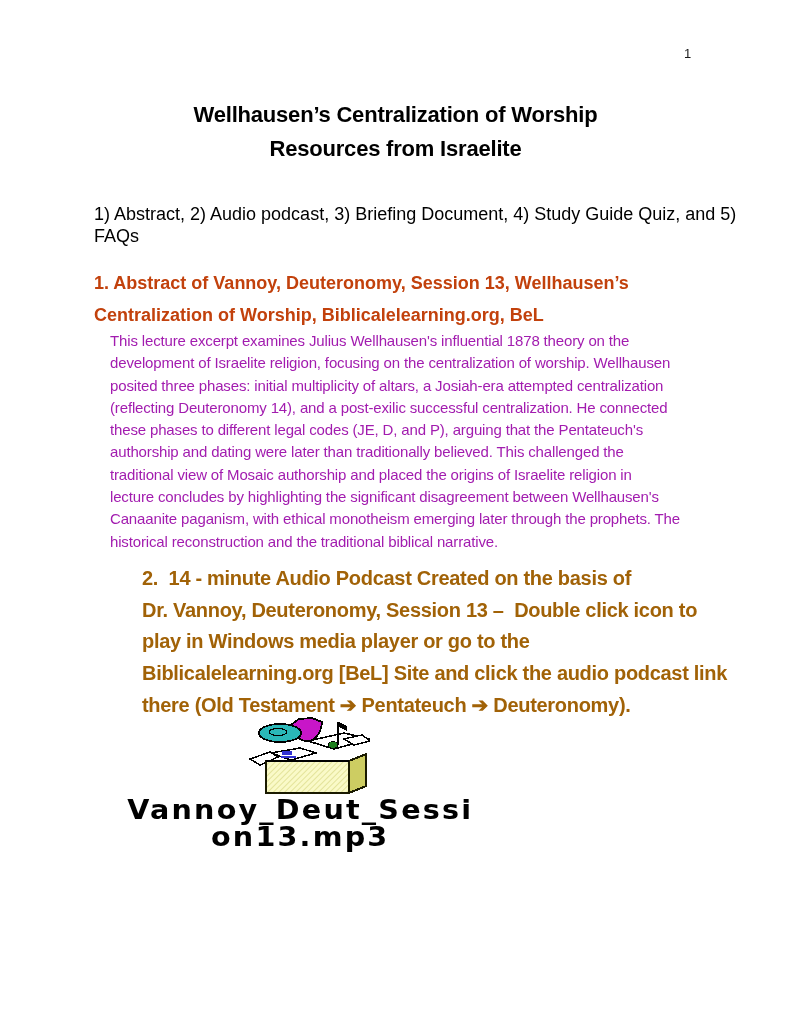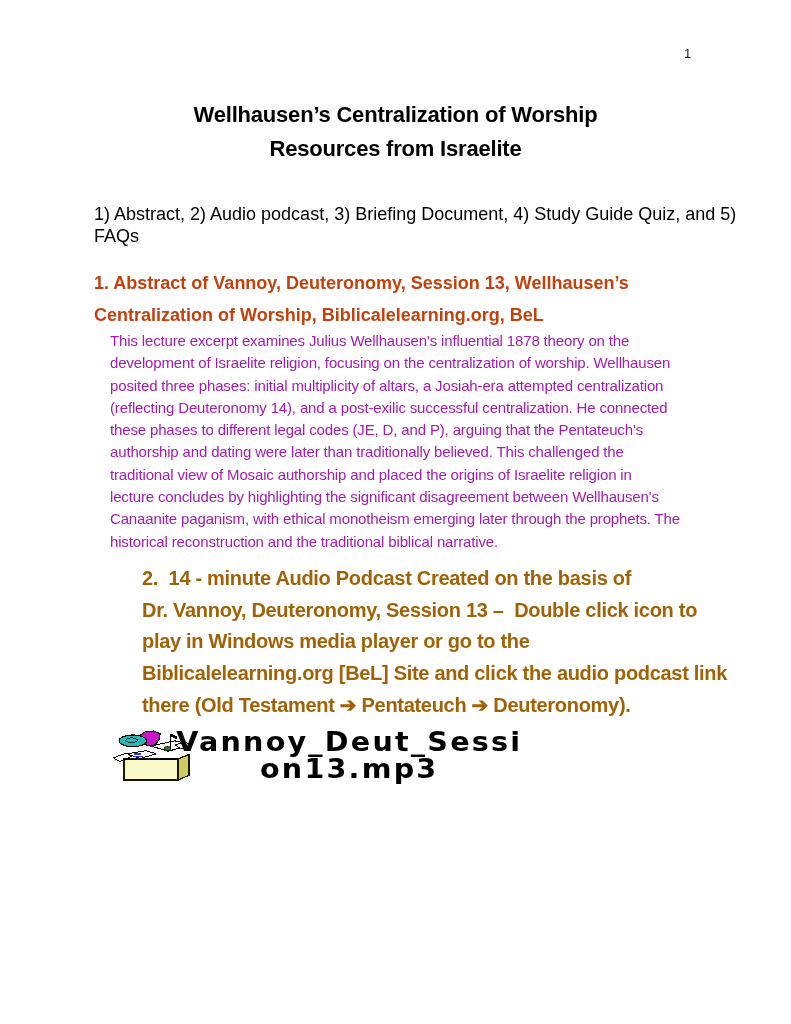--- a/index.html
+++ b/index.html
@@ -82,21 +82,21 @@
     margin-left: 48px;
   }
   .s2-heading .line { white-space: pre; }
 
   .media-object {
     position: absolute;
     top: 715px;
     left: 94px;
     width: 412px;
     display: flex;
-    flex-direction: row;
+    flex-direction: column;
     align-items: center;
     cursor: pointer;
   }
   .media-icon { display: block; margin-left: 18px; }
 
   .media-caption {
     margin-top: 1px;
     text-align: center;
     font-family: "DejaVu Sans", sans-serif;
     font-weight: bold;

